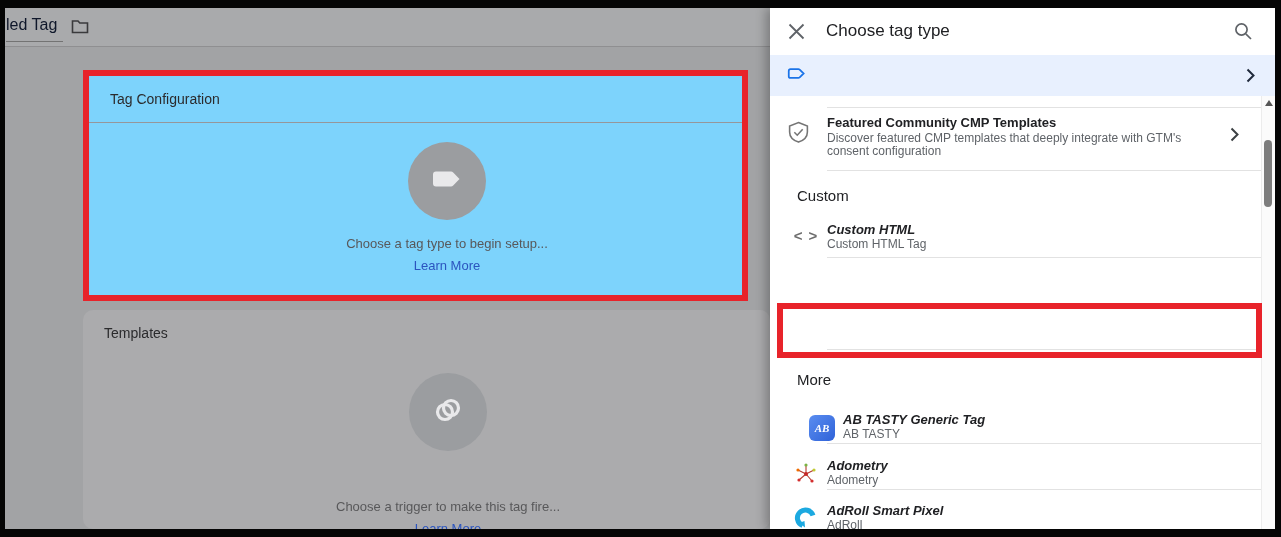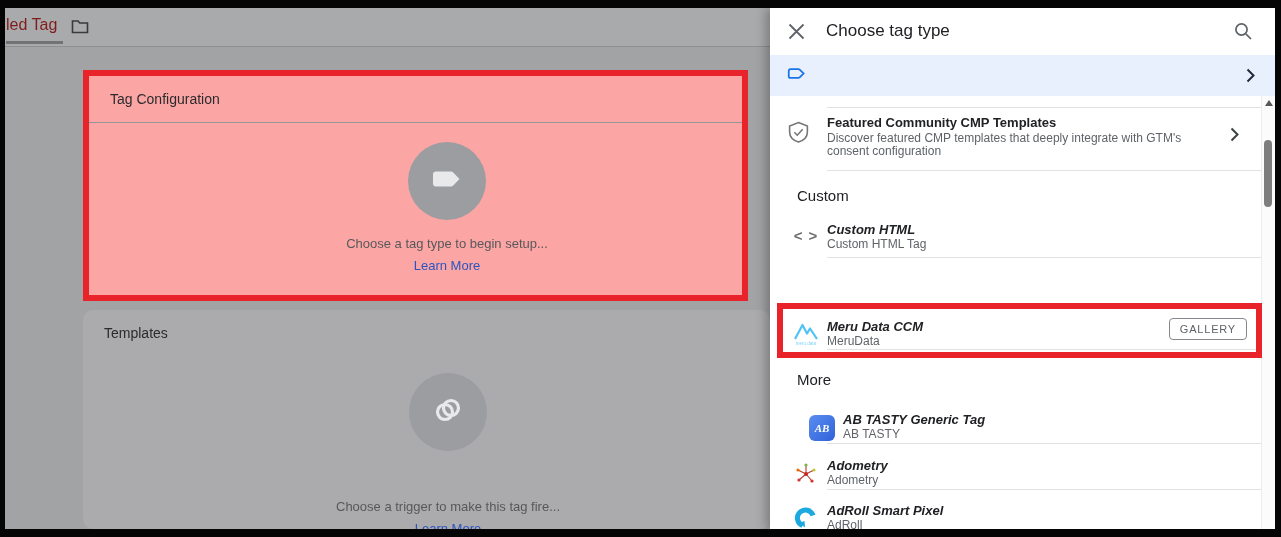--- a/index.html
+++ b/index.html
@@ -2,24 +2,24 @@
 <html><head>
 <meta charset="utf-8">
 <style>
   html,body{margin:0;padding:0;background:#050505;}
   .screen{position:relative;width:1281px;height:537px;background:#050505;overflow:hidden;
           font-family:"Liberation Sans",sans-serif;-webkit-font-smoothing:antialiased;}
   .inner{position:absolute;left:5px;top:8px;width:1270px;height:521px;background:#a2a3a5;overflow:hidden;}
 
   
   .left-header{position:absolute;left:0;top:0;width:765px;height:38px;background:#a9aaac;border-bottom:1px solid #8f8f91;}
-  .tag-name{position:absolute;left:1px;top:8px;font-size:16px;color:#7f1d1d;border-bottom:3px solid #737373;padding:0 6px 7px 0;}
+  .tag-name{position:absolute;left:1px;top:8px;font-size:16px;color:#0f172a;border-bottom:1px solid #737373;padding:0 6px 7px 0;}
   .folder-ic{position:absolute;left:66px;top:11px;}
 
-  .card-box{box-sizing:border-box;background:#fca5a5;}
+  .card-box{box-sizing:border-box;background:#7dd3fc;}
   .tag-card{position:absolute;left:78px;top:62px;width:665px;height:231px;border:6px solid #e8232a;}
   .card-head{height:46px;border-bottom:1px solid #96969a;display:flex;align-items:center;padding-left:21px;
              font-size:14px;color:#2b2b2d;}
   .big-circle{position:absolute;width:78px;height:78px;border-radius:50%;background:#9b9da0;
               display:flex;align-items:center;justify-content:center;}
   .tag-circle{left:319px;top:66px;}
   .trig-circle{left:326px;top:63px;}
   .center-stack{position:absolute;width:652px;text-align:center;}
   .placeholder-txt{font-size:13px;color:#58585a;margin:0;}
   .learn-more{display:inline-block;margin-top:7px;font-size:13px;color:#2b54bf;text-decoration:none;}
@@ -164,31 +164,20 @@
       <div class="row" style="top:206px;">
         <span class="ic">
             <span class="code-glyph">&lt;&nbsp;&gt;</span>
           </span>
         <div class="tt">Custom HTML</div>
         <div class="ts">Custom HTML Tag</div>
       </div>
       <div class="hdiv" style="top:249px;width:435px;"></div>
 
 
-      <div class="row" style="top:303px;">
-        <span class="ic">
-          <svg width="30" height="28" viewBox="0 0 30 28">
-            <polyline points="4,19 11.5,5 16,13.5 19,8.5 26,19" fill="none" stroke="#4fc3f7" stroke-width="2.2" stroke-linejoin="round"></polyline>
-            <text x="15" y="25" text-anchor="middle" font-size="4.5" fill="#81d4fa">meru data</text>
-          </svg>
-        </span>
-        <div class="tt">Meru Data CCM</div>
-        <div class="ts">MeruData</div>
-        <span class="badge">GALLERY</span>
-      </div>
       <div class="hdiv" style="top:341px;width:429px;"></div>
       <div class="hl-meru"></div>
 
       <div class="sec-label" style="top:363px;">More</div>
 
       <div class="row" style="top:396px;margin-left:16px;">
         <span class="ic">
           <span class="abtasty">
               <span>AB</span>
             </span>

